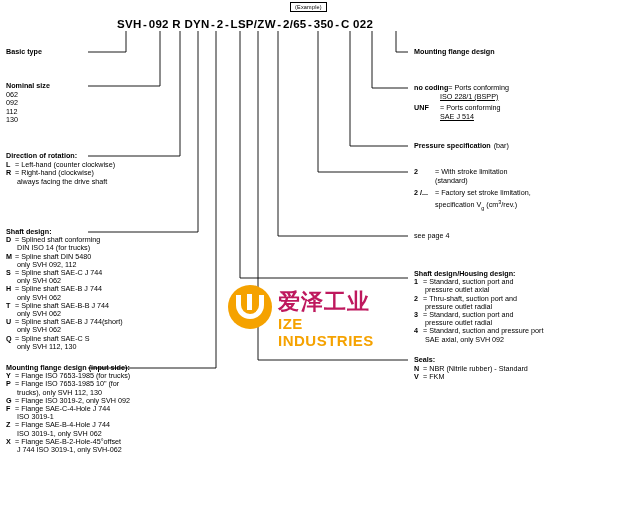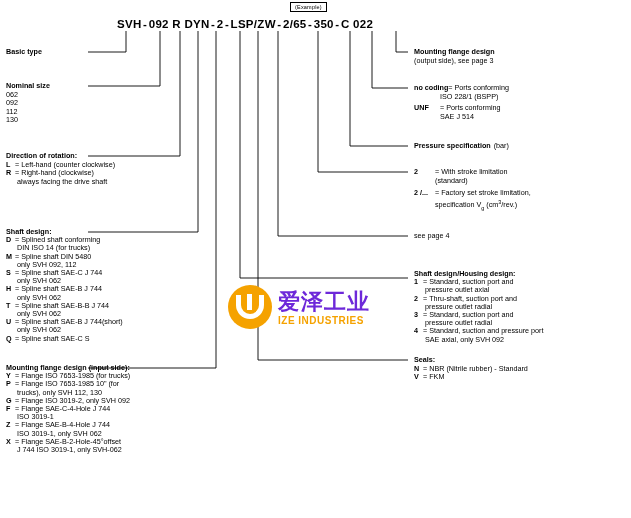--- a/index.html
+++ b/index.html
@@ -32,46 +32,45 @@
   
   .blk{position:absolute;font-size:7.2px;line-height:8.6px;}
   .blk .hd{font-weight:bold;}
   .row{display:flex;align-items:flex-start;}
   .key{font-weight:bold;min-width:9px;flex:0 0 auto;}
   .key.wide{min-width:26px;}
   .key.wide2{min-width:21px;}
   .eq{flex:0 0 auto;padding-right:2px;}
   .val{flex:1 1 auto;}
   .ind{padding-left:11px;}
-  .ind2{padding-left:26px;}
+  .ind2{padding-left:26px;text-decoration:underline;}
   .ind3{padding-left:21px;}
   .tight{line-height:8.2px;}
 
   
   .wm{position:absolute;left:228px;top:285px;width:175px;height:72px;}
   .wm .logo{
     position:absolute;left:0;top:0;width:44px;height:44px;border-radius:50%;
     background:#f5a200;
   }
   .wm .logo:after{
     content:"";position:absolute;left:8px;top:10px;width:28px;height:24px;
     border:5px solid #ffffff;border-top:none;border-radius:0 0 14px 14px;
     box-sizing:border-box;
   }
   .wm .logo:before{
     content:"";position:absolute;left:19px;top:9px;width:5px;height:16px;background:#ffffff;
   }
   .wm .cn{
-    position:absolute;left:50px;top:2px;font-size:22px;font-weight:bold;color:#6d28d9;
+    position:absolute;left:50px;top:2px;font-size:22px;font-weight:bold;color:#be185d;
     letter-spacing:1px;
   }
   .wm .en{
-    position:absolute;left:50px;top:30px;font-size:10px;font-weight:bold;color:#f5a200;
+    position:absolute;left:50px;top:30px;font-size:15px;font-weight:bold;color:#f5a200;
     letter-spacing:0.5px;
-    text-align:center;
   }
   .sup{font-size:5.4px;vertical-align:sub;}
   .sup2{font-size:5.4px;vertical-align:super;}
 </style>
 </head>
 <body>
 
 <div class="diagram">
 
   <svg class="lines" viewBox="0 0 631 518">
@@ -171,20 +170,21 @@
       <span class="key">U</span>
       <span class="eq">=</span>
       <span class="val">Spline shaft SAE-B J 744(short)</span>
     </div>
     <div class="ind">only SVH 062</div>
     <div class="row">
       <span class="key">Q</span>
       <span class="eq">=</span>
       <span class="val">Spline shaft SAE-C S</span>
     </div>
+    <div class="ind">only SVH 112, 130</div>
   </div>
 
   <div class="blk tight" style="left:6px;top:364px;width:190px;">
     <div class="hd">Mounting flange design (input side):</div>
     <div class="row">
       <span class="key">Y</span>
       <span class="eq">=</span>
       <span class="val">Flange ISO 7653-1985 (for trucks)</span>
     </div>
     <div class="row">
@@ -213,21 +213,20 @@
     <div class="row">
       <span class="key">X</span>
       <span class="eq">=</span>
       <span class="val">Flange SAE-B-2-Hole-45°offset</span>
     </div>
     <div class="ind">J 744 ISO 3019-1, only SVH-062</div>
   </div>
 
   <div class="blk" style="left:414px;top:48px;width:212px;">
     <div class="hd">Mounting flange design</div>
-    <div>(output side), see page 3</div>
   </div>
 
   <div class="blk" style="left:414px;top:84px;width:212px;">
     <div class="row">
       <span class="key wide">no coding</span>
       <span class="eq">=</span>
       <span class="val">Ports conforming</span>
     </div>
     <div class="ind2">ISO 228/1 (BSPP)</div>
     <div class="row" style="margin-top:3px;">

